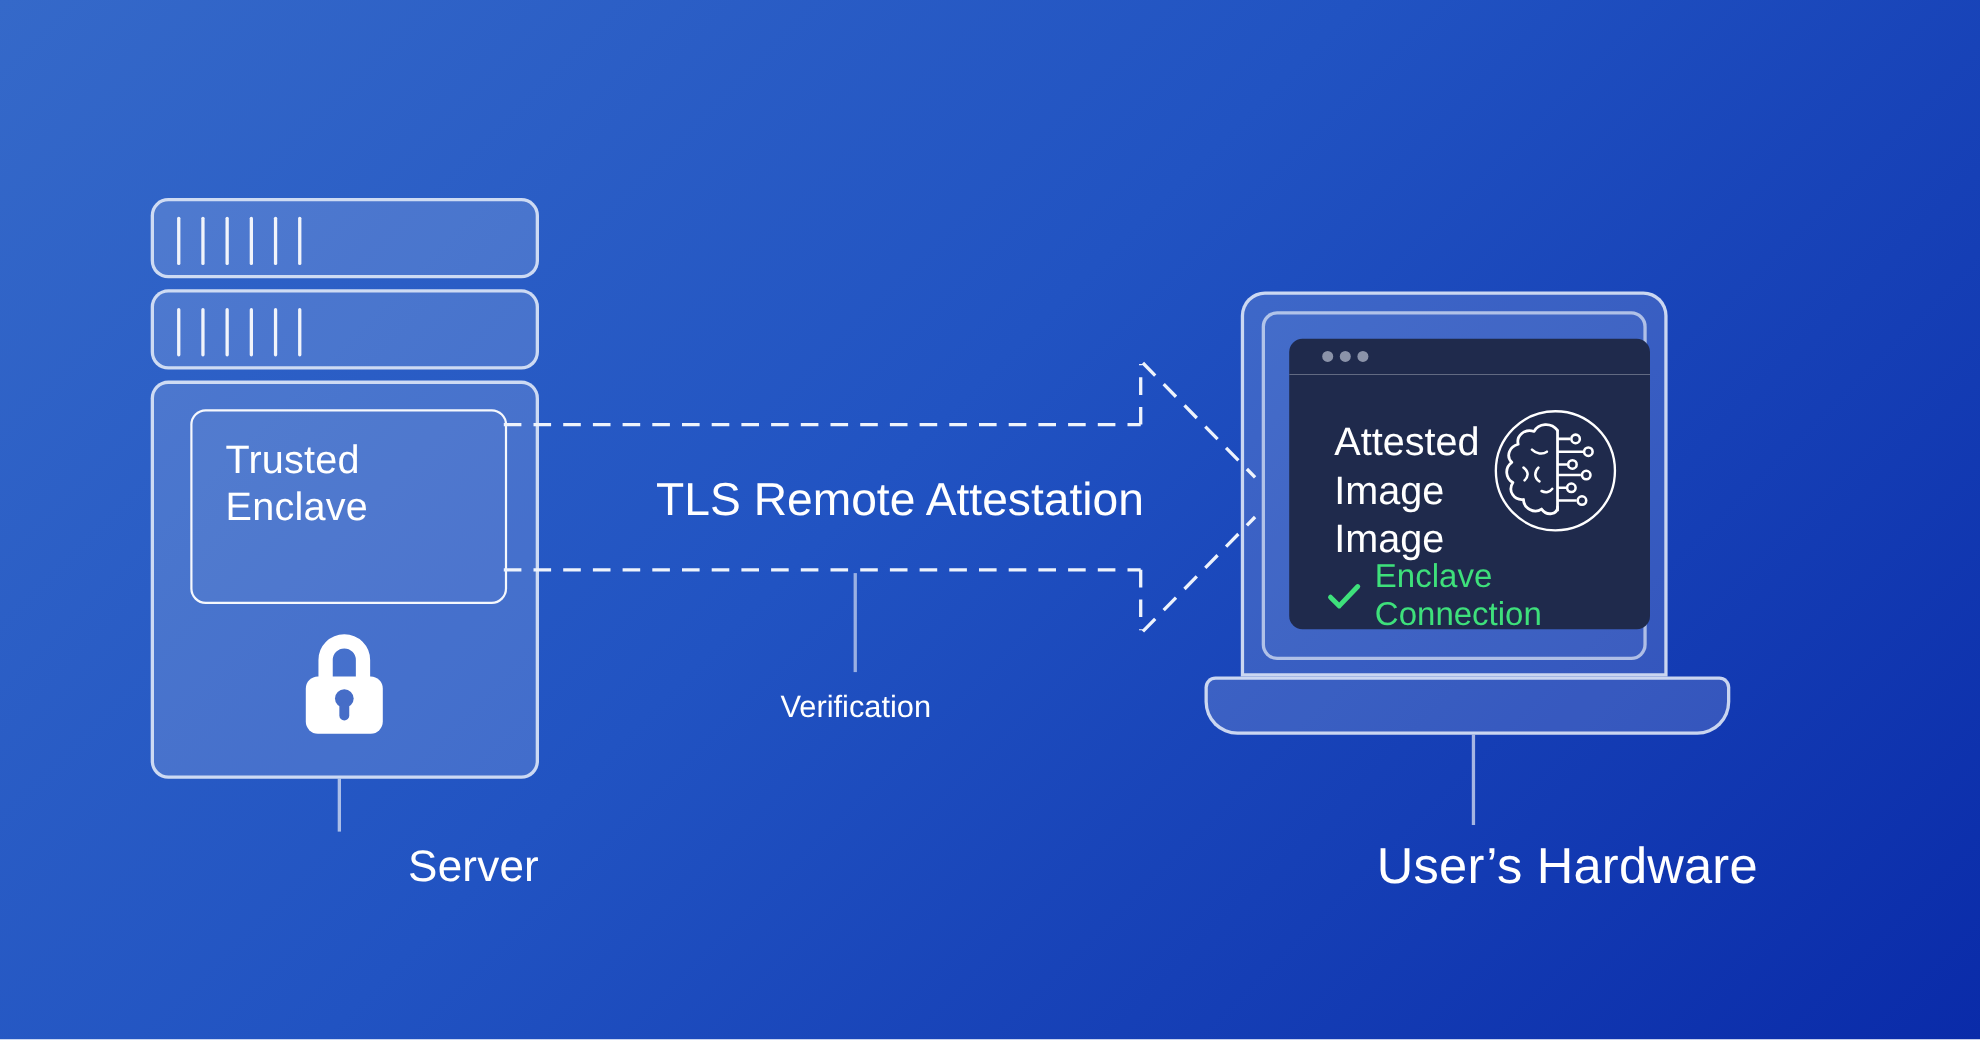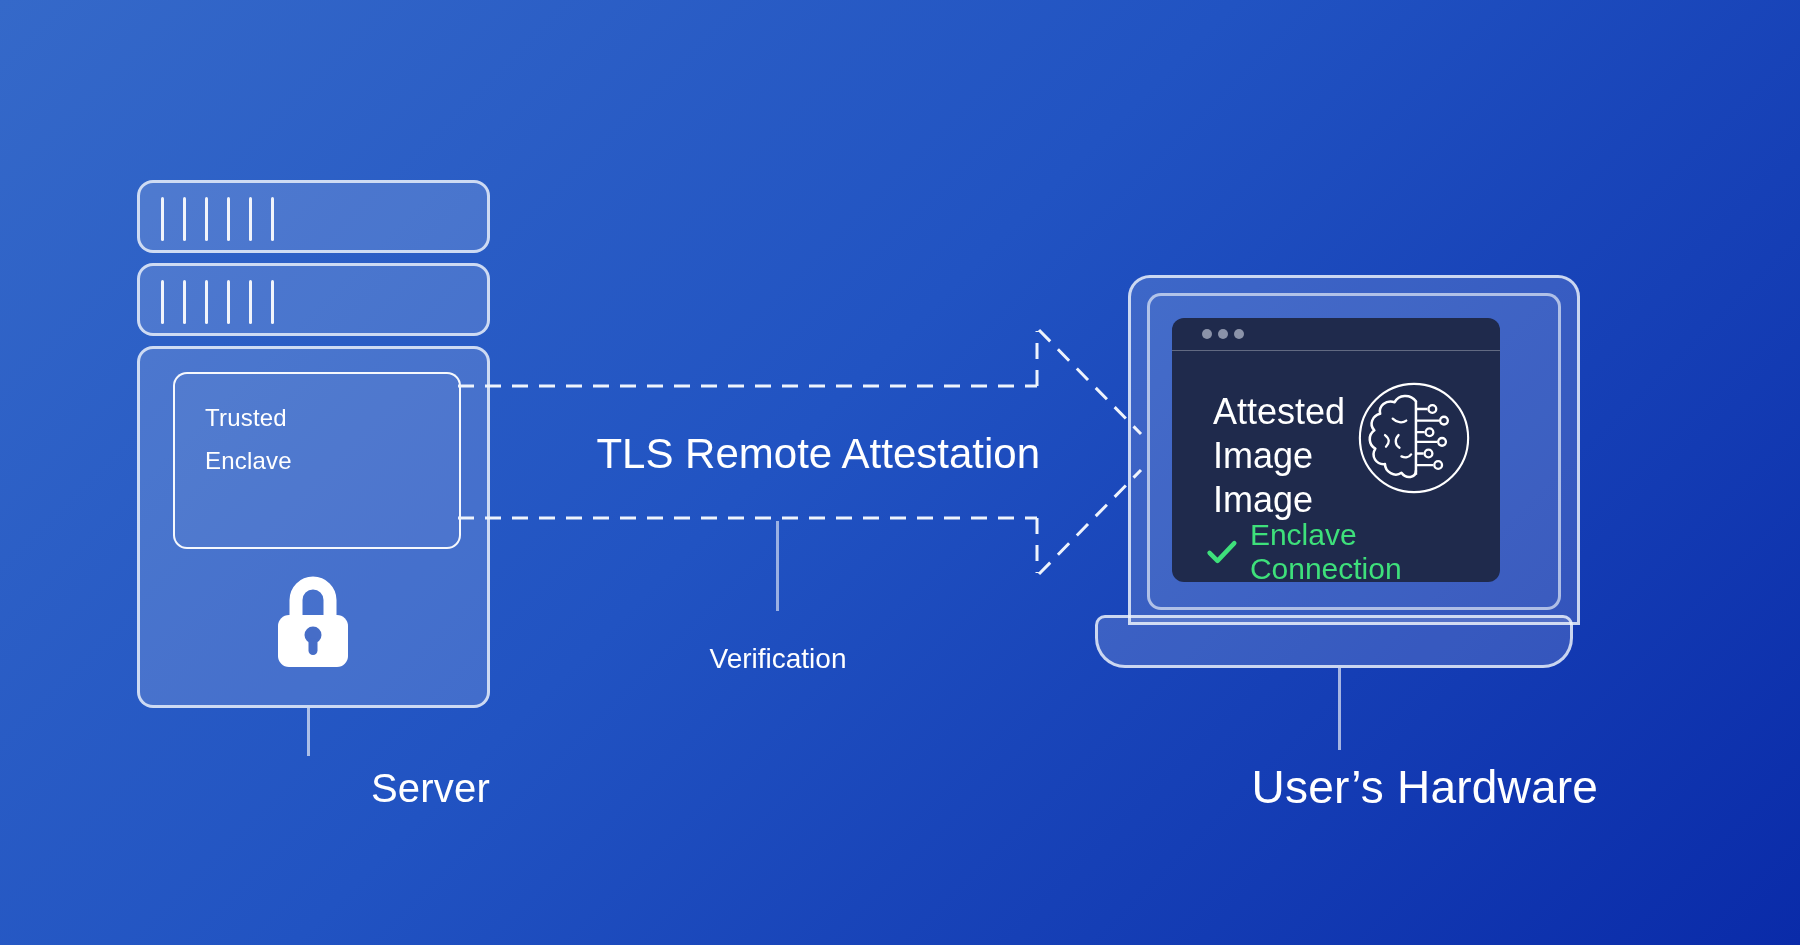--- a/index.html
+++ b/index.html
@@ -22,35 +22,35 @@
   .rack-1 { top:180px; }
   .rack-2 { top:263px; }
   .slots { position:absolute; left:21px; top:14px; display:flex; gap:19px; }
   .slot { width:3px; height:44px; background:rgba(255,255,255,0.92); border-radius:2px; }
   .server-body { left:137px; top:346px; width:353px; height:362px; border-radius:16px; }
   .enclave {
     position:absolute; left:33px; top:23px; width:288px; height:177px;
     border:2.5px solid rgba(255,255,255,0.95); border-radius:14px;
     background:rgba(255,255,255,0.04);
     padding:22px 14px 0 30px;
-    font-size:24px; line-height:43px; font-weight:500; letter-spacing:0.2px;
+    font-size:36px; line-height:43px; font-weight:500; letter-spacing:0.2px;
   }
   .enclave span { display:block; }
   .lock-svg { position:absolute; left:131px; top:224px; }
   .connector { position:absolute; width:3px; background:rgba(255,255,255,0.62); }
   .server-connector { left:307px; top:708px; height:48px; }
   .big-label { position:absolute; text-align:right; font-size:40px; font-weight:400; letter-spacing:0.2px; }
   .server-label { left:137px; top:766px; width:353px; }
   
   .arrow-svg { position:absolute; left:0; top:0; pointer-events:none; }
   .tls-label { position:absolute; left:440px; top:430px; width:600px; text-align:right; font-size:42px; font-weight:500; }
   .verification-connector { left:776px; top:521px; height:90px; background:rgba(255,255,255,0.55); }
-  .verification-label { position:absolute; left:628px; top:643px; width:300px; text-align:center; font-size:28px; font-weight:400; }
+  .verification-label { position:absolute; left:628px; top:627px; width:300px; text-align:center; font-size:28px; font-weight:400; }
   
-  .laptop-screen { left:1128px; top:275px; width:452px; height:350px; border-radius:22px 22px 0 0; background:rgba(255,255,255,0.14); }
+  .laptop-screen { left:1128px; top:265px; width:388px; height:350px; border-radius:22px 22px 0 0; background:rgba(255,255,255,0.14); }
   .screen-inner {
     position:absolute; left:16px; top:15px; right:16px; bottom:12px;
     border:3px solid rgba(236,242,251,0.65); border-radius:14px;
     background:rgba(255,255,255,0.04);
   }
   .browser-window {
     position:absolute; left:22px; top:22px; width:328px; height:264px;
     border-radius:12px; background:var(--window-bg,#1f2a4c); overflow:hidden;
   }
   .window-bar { height:33px; display:flex; align-items:center; padding-left:30px; gap:6px; border-bottom:1.5px solid rgba(255,255,255,0.3); }

